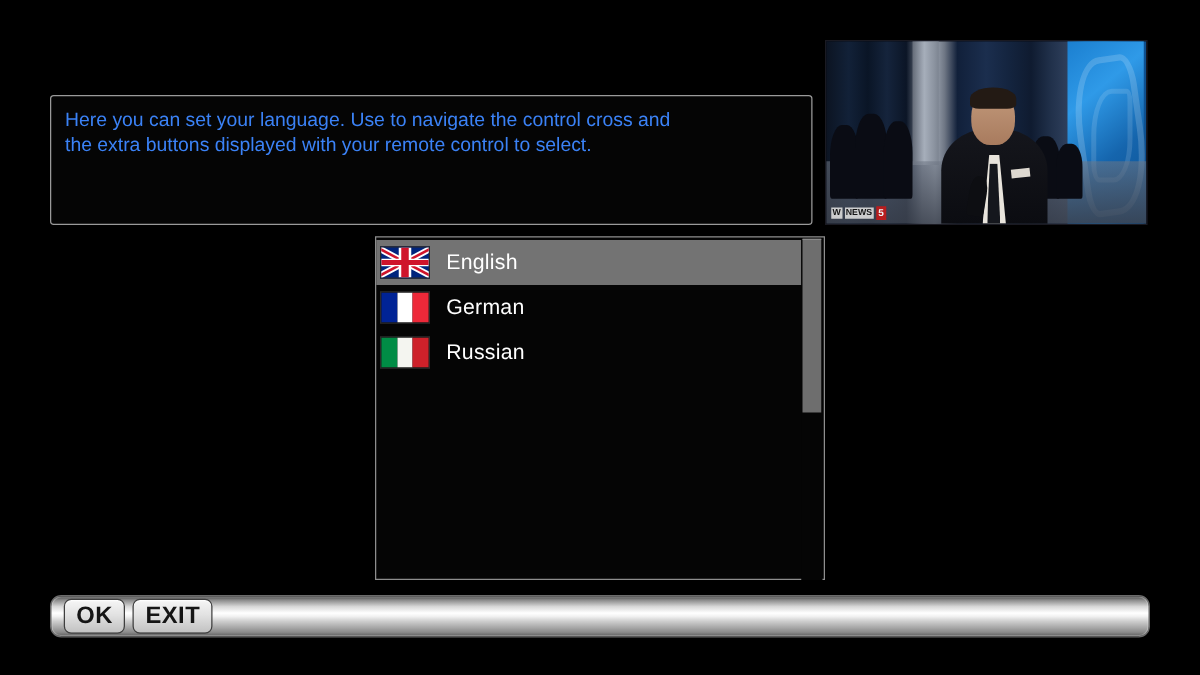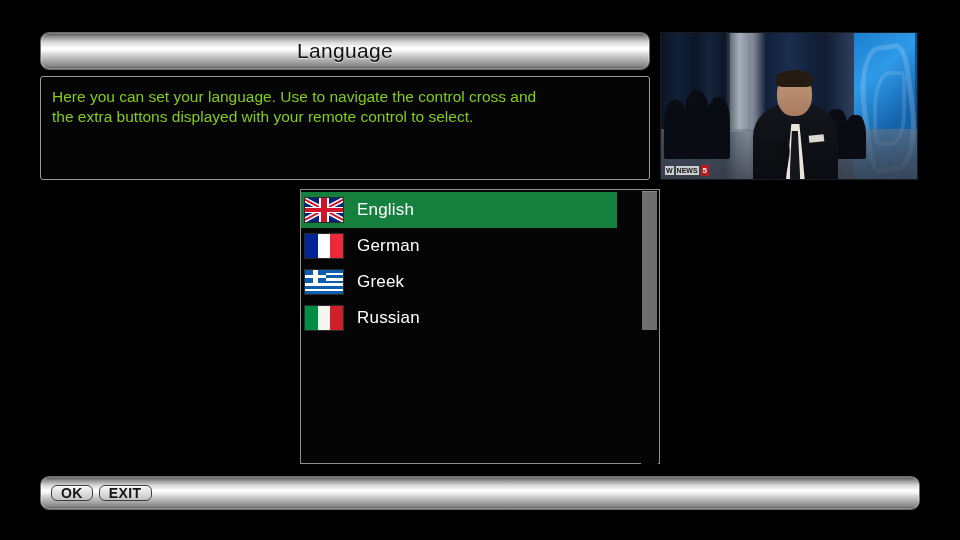--- a/index.html
+++ b/index.html
@@ -63,21 +63,21 @@
     width: 610px;
     height: 104px;
     background: #050505;
     border: 1px solid #9a9a9a;
     border-radius: 3px;
     padding: 10px 11px;
   }
   #desc-text {
     font-size: 15.5px;
     line-height: 1.32;
-    color: #84cc16;
+    color: #3b82f6;
     white-space: pre-line;
   }
 
   
   #video-preview {
     position: absolute;
     left: 660px;
     top: 32px;
     width: 258px;
     height: 148px;
@@ -214,22 +214,22 @@
     left: 0; top: 2px;
     width: 340px;
   }
   .lang-row {
     height: 36px;
     display: flex;
     align-items: center;
     padding-left: 3px;
   }
   .lang-row.selected {
-    background: #15803d;
-    width: 316px;
+    background: #737373;
+    width: 340px;
   }
   .lang-label {
     font-size: 17px;
     color: #ffffff;
     margin-left: 13px;
     letter-spacing: .2px;
   }
   .lang-row.selected .lang-label { color: #ffffff; }
 
   
@@ -320,44 +320,41 @@
     left: 40px;
     top: 476px;
     width: 880px;
     height: 34px;
     display: flex;
     align-items: center;
     padding-left: 10px;
     gap: 6px;
   }
   .soft-key {
-    height: 16px;
+    height: 28px;
     min-width: 40px;
     padding: 0 9px;
     display: flex;
     align-items: center;
     justify-content: center;
     border: 1px solid #3f3f3f;
     border-radius: 6px;
     background: linear-gradient(to bottom, #f6f6f6 0%, #e2e2e2 45%, #c2c2c2 100%);
-    font-size: 14px;
+    font-size: 19px;
     font-weight: bold;
     color: #151515;
     letter-spacing: .4px;
     box-shadow: inset 0 1px 0 rgba(255,255,255,.8);
   }
 </style>
 </head>
 <body>
 
 <div id="screen">
 
-  <div id="title-bar" class="metal">
-    <span id="title-text">Language</span>
-  </div>
 
   <div id="desc-panel">
     <div id="desc-text">Here you can set your language. Use to navigate the control cross and
 the extra buttons displayed with your remote control to select.</div>
   </div>
 
   <div id="video-preview">
     <div class="vid-layer" id="vid-bg"></div>
     <div class="vid-layer" id="vid-pillar"></div>
     <div class="vid-layer" id="vid-sculpt"></div>
@@ -401,33 +398,20 @@
         </div>
         <div class="lang-row">
           <div class="flag fl-fr">
             <div class="v"></div>
             <div class="v"></div>
             <div class="v"></div>
           </div>
           <span class="lang-label">German</span>
         </div>
         <div class="lang-row">
-          <div class="flag fl-gr">
-            <div class="s b1"></div>
-            <div class="s b2"></div>
-            <div class="s b3"></div>
-            <div class="s b4"></div>
-            <div class="s b5"></div>
-            <div class="canton"></div>
-            <div class="ch"></div>
-            <div class="cv"></div>
-          </div>
-          <span class="lang-label">Greek</span>
-        </div>
-        <div class="lang-row">
           <div class="flag fl-it">
             <div class="v"></div>
             <div class="v"></div>
             <div class="v"></div>
           </div>
           <span class="lang-label">Russian</span>
         </div>
       </div>
 
     <div id="scroll-track">

